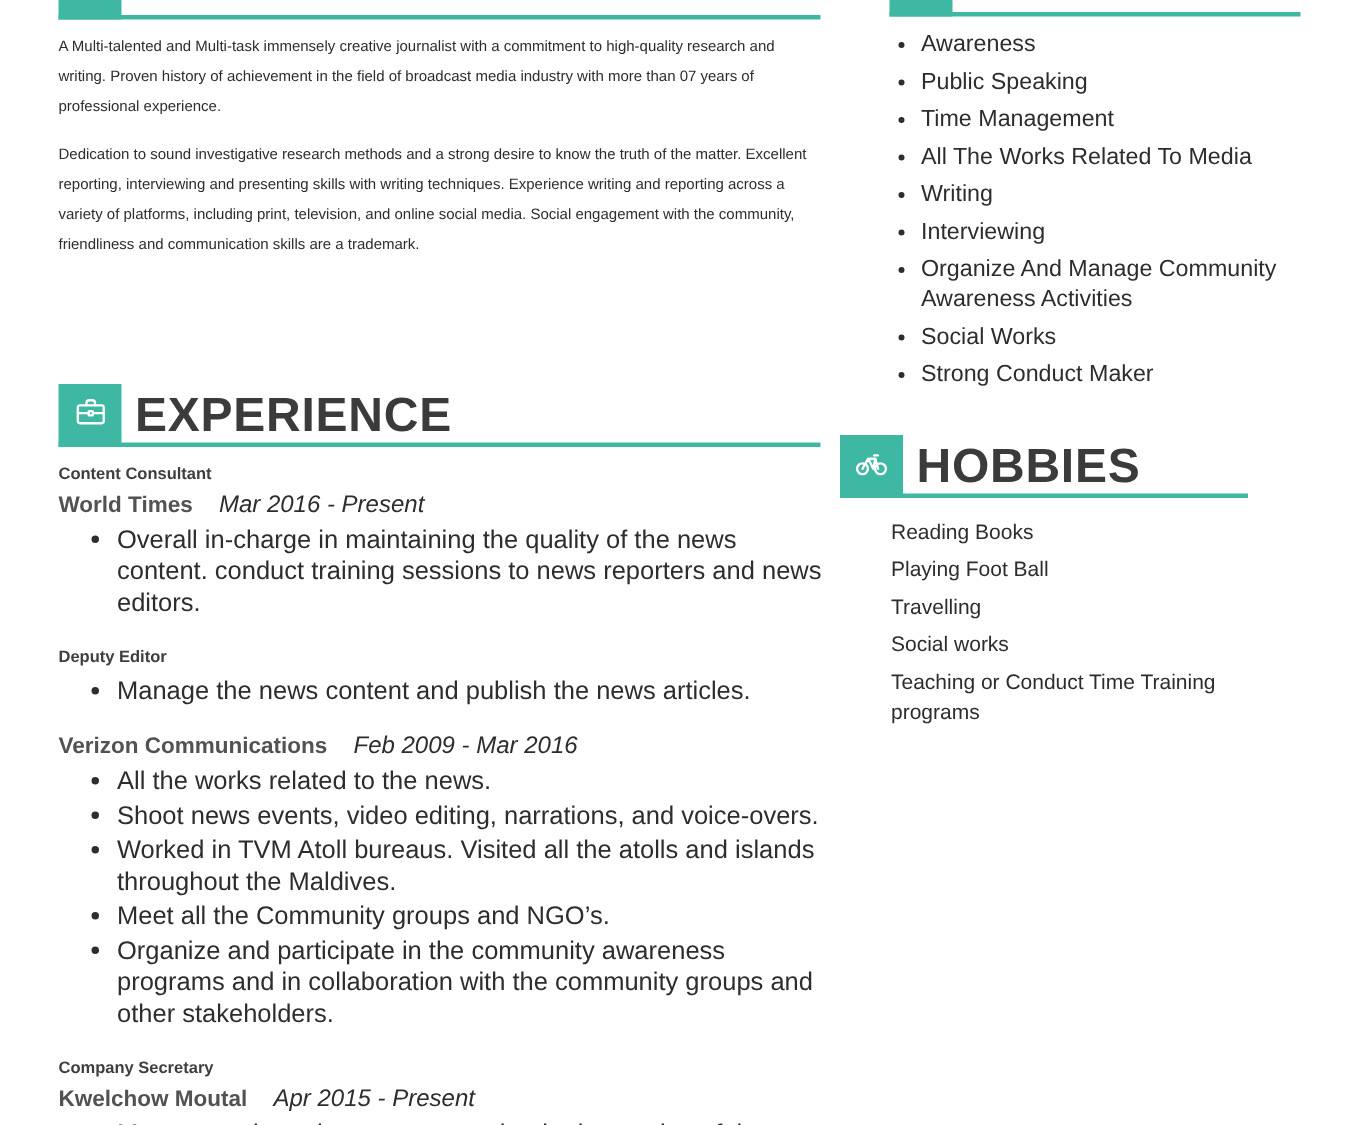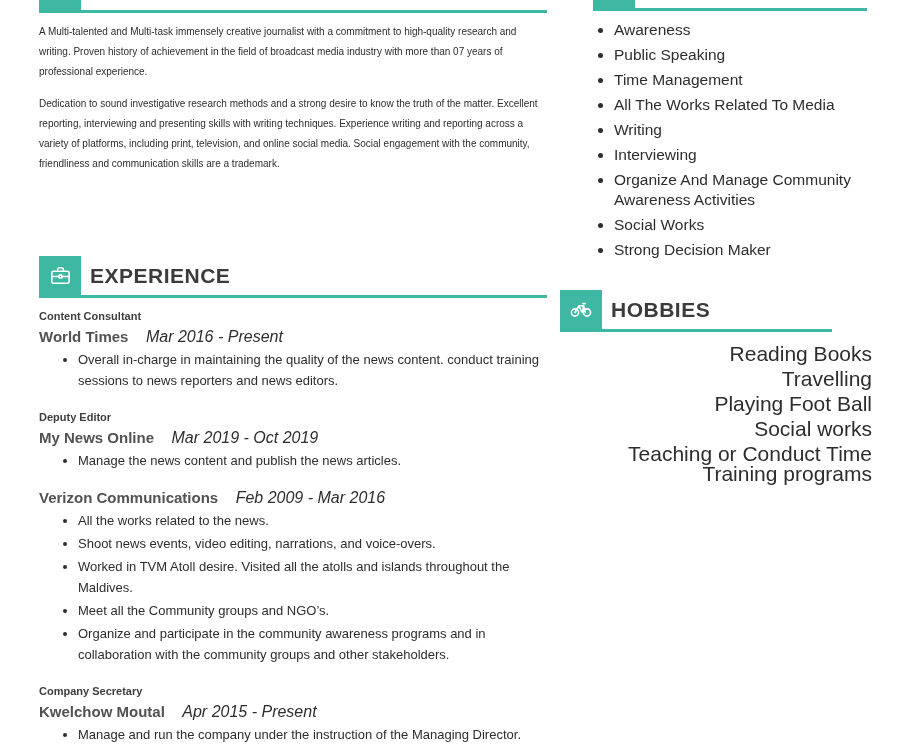--- a/index.html
+++ b/index.html
@@ -23,48 +23,48 @@
   .sec-head{position:absolute;height:42px;}
   .sec-head .underline{position:absolute;left:0;right:0;bottom:0;height:3px;background:var(--accent);}
   .sec-head .icon-box{
     position:absolute;left:0;top:0;width:42px;height:42px;
     background:var(--accent);
     display:flex;align-items:center;justify-content:center;
   }
   .sec-head .icon-box svg{stroke:#ffffff;fill:none;stroke-width:1.6;stroke-linecap:round;stroke-linejoin:round;}
   .sec-head .sec-title{
     position:absolute;left:51px;top:0px;
-    font-size:21px;line-height:40px;font-weight:700;
+    font-size:32px;line-height:40px;font-weight:700;
     color:var(--heading);letter-spacing:.5px;
   }
   #head-summary-cut{left:39px;top:-29px;width:508px;}
   #head-skills-cut{left:593px;top:-31px;width:274px;}
   #head-experience{left:39px;top:256px;width:508px;}
   #head-hobbies{left:560px;top:290px;width:272px;}
 
   
   .summary{position:absolute;left:39px;top:22px;width:511px;}
   .summary p{margin:0 0 12px;font-size:10px;line-height:20px;color:var(--text);}
 
   .experience-body{position:absolute;left:39px;top:306px;width:511px;}
   .job{margin-bottom:16px;}
   .job-role{font-size:11px;line-height:20px;font-weight:700;color:var(--role);}
   .job-subline{line-height:21px;margin-bottom:1px;}
   .job-company{font-size:15px;font-weight:700;color:var(--company);}
   .job-dates{font-size:16px;font-style:italic;color:var(--text);margin-left:13px;}
   .job ul{margin:2px 0 0;padding-left:39px;}
-  .job li{font-size:13px;line-height:21px;margin-bottom:2px;}
+  .job li{font-size:17px;line-height:21px;margin-bottom:2px;}
 
   
   .skills{position:absolute;left:594px;top:20px;width:278px;}
   .skills ul{margin:0;padding-left:20px;}
   .skills li{font-size:15.5px;line-height:20px;margin-bottom:5px;}
 
   .hobbies-list{position:absolute;left:594px;top:344px;width:278px;}
-  .hobby-item{font-size:21px;line-height:20px;margin-bottom:5px;text-align:right;}
+  .hobby-item{font-size:14px;line-height:20px;margin-bottom:5px;}
 </style>
 </head>
 <body>
 
 <div class="page">
 
   <div class="sec-head" id="head-summary-cut">
     <div class="underline"></div>
     <div class="icon-box"></div>
   </div>
@@ -100,37 +100,33 @@
       <div class="job-subline">
         <span class="job-company">World Times</span>
         <span class="job-dates">Mar 2016 - Present</span>
       </div>
       <ul>
         <li>Overall in-charge in maintaining the quality of the news content. conduct training sessions to news reporters and news editors.</li>
       </ul>
     </div>
       <div class="job">
       <div class="job-role">Deputy Editor</div>
-      <div class="job-subline">
-        <span class="job-company">My News Online</span>
-        <span class="job-dates">Mar 2019 - Oct 2019</span>
-      </div>
       <ul>
         <li>Manage the news content and publish the news articles.</li>
       </ul>
     </div>
       <div class="job">
       <div class="job-subline">
         <span class="job-company">Verizon Communications</span>
         <span class="job-dates">Feb 2009 - Mar 2016</span>
       </div>
       <ul>
         <li>All the works related to the news.</li>
           <li>Shoot news events, video editing, narrations, and voice-overs.</li>
-          <li>Worked in TVM Atoll desire. Visited all the atolls and islands throughout the Maldives.</li>
+          <li>Worked in TVM Atoll bureaus. Visited all the atolls and islands throughout the Maldives.</li>
           <li>Meet all the Community groups and NGO’s.</li>
           <li>Organize and participate in the community awareness programs and in collaboration with the community groups and other stakeholders.</li>
       </ul>
     </div>
       <div class="job">
       <div class="job-role">Company Secretary</div>
       <div class="job-subline">
         <span class="job-company">Kwelchow Moutal</span>
         <span class="job-dates">Apr 2015 - Present</span>
       </div>
@@ -143,40 +139,40 @@
   <div class="skills">
     <ul>
       <li>Awareness</li>
         <li>Public Speaking</li>
         <li>Time Management</li>
         <li>All The Works Related To Media</li>
         <li>Writing</li>
         <li>Interviewing</li>
         <li>Organize And Manage Community Awareness Activities</li>
         <li>Social Works</li>
-        <li>Strong Decision Maker</li>
+        <li>Strong Conduct Maker</li>
     </ul>
   </div>
 
   <div class="sec-head" id="head-hobbies">
     <div class="underline"></div>
     <div class="icon-box">
       <span>
         <svg width="24" height="24" viewBox="0 0 24 24">
           <circle cx="6" cy="15.5" r="3.6"></circle>
           <circle cx="18" cy="15.5" r="3.6"></circle>
           <path d="M6 15.5 L9.8 8.8 H14.6 M9.8 8.8 L13.2 15.5 L14.6 8.8 L16.4 15.5"></path>
           <path d="M13.8 6.6h2.4"></path>
         </svg>
       </span>
     </div>
     <div class="sec-title">HOBBIES</div>
   </div>
 
   <div class="hobbies-list">
     <div class="hobby-item">Reading Books</div>
+      <div class="hobby-item">Playing Foot Ball</div>
       <div class="hobby-item">Travelling</div>
-      <div class="hobby-item">Playing Foot Ball</div>
       <div class="hobby-item">Social works</div>
       <div class="hobby-item">Teaching or Conduct Time Training programs</div>
   </div>
 
 </div>
 
 </body></html>

